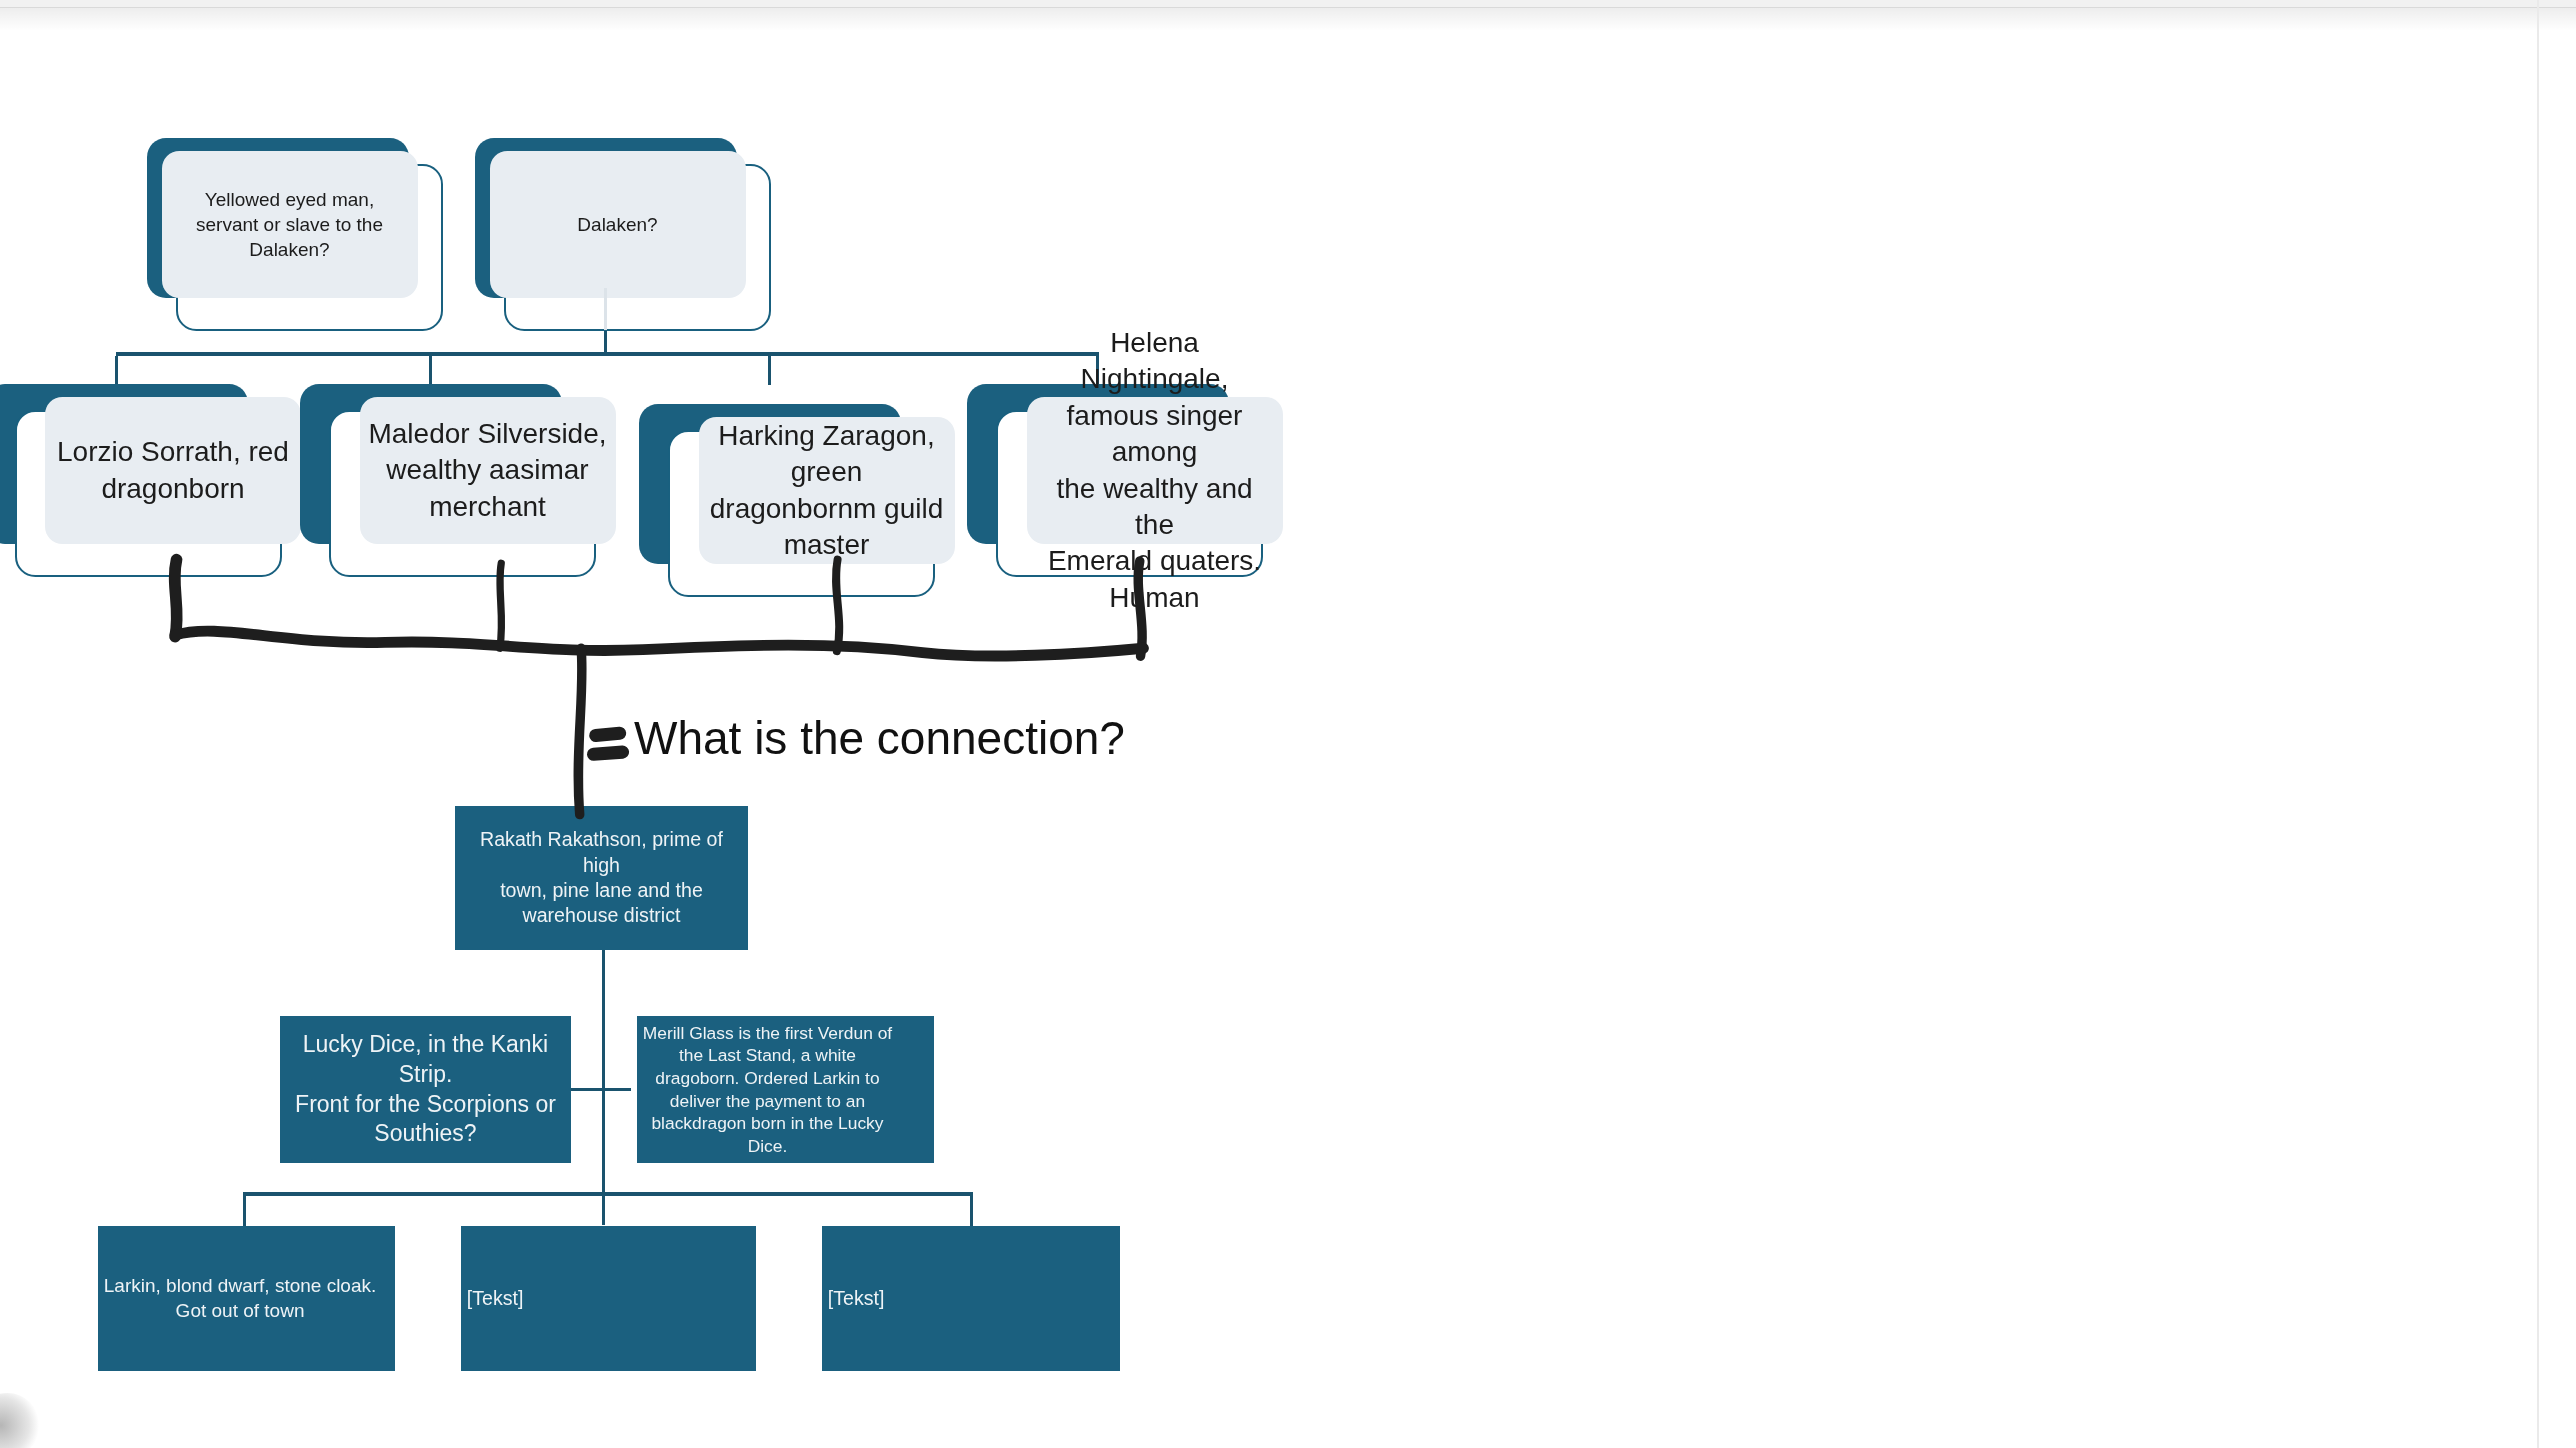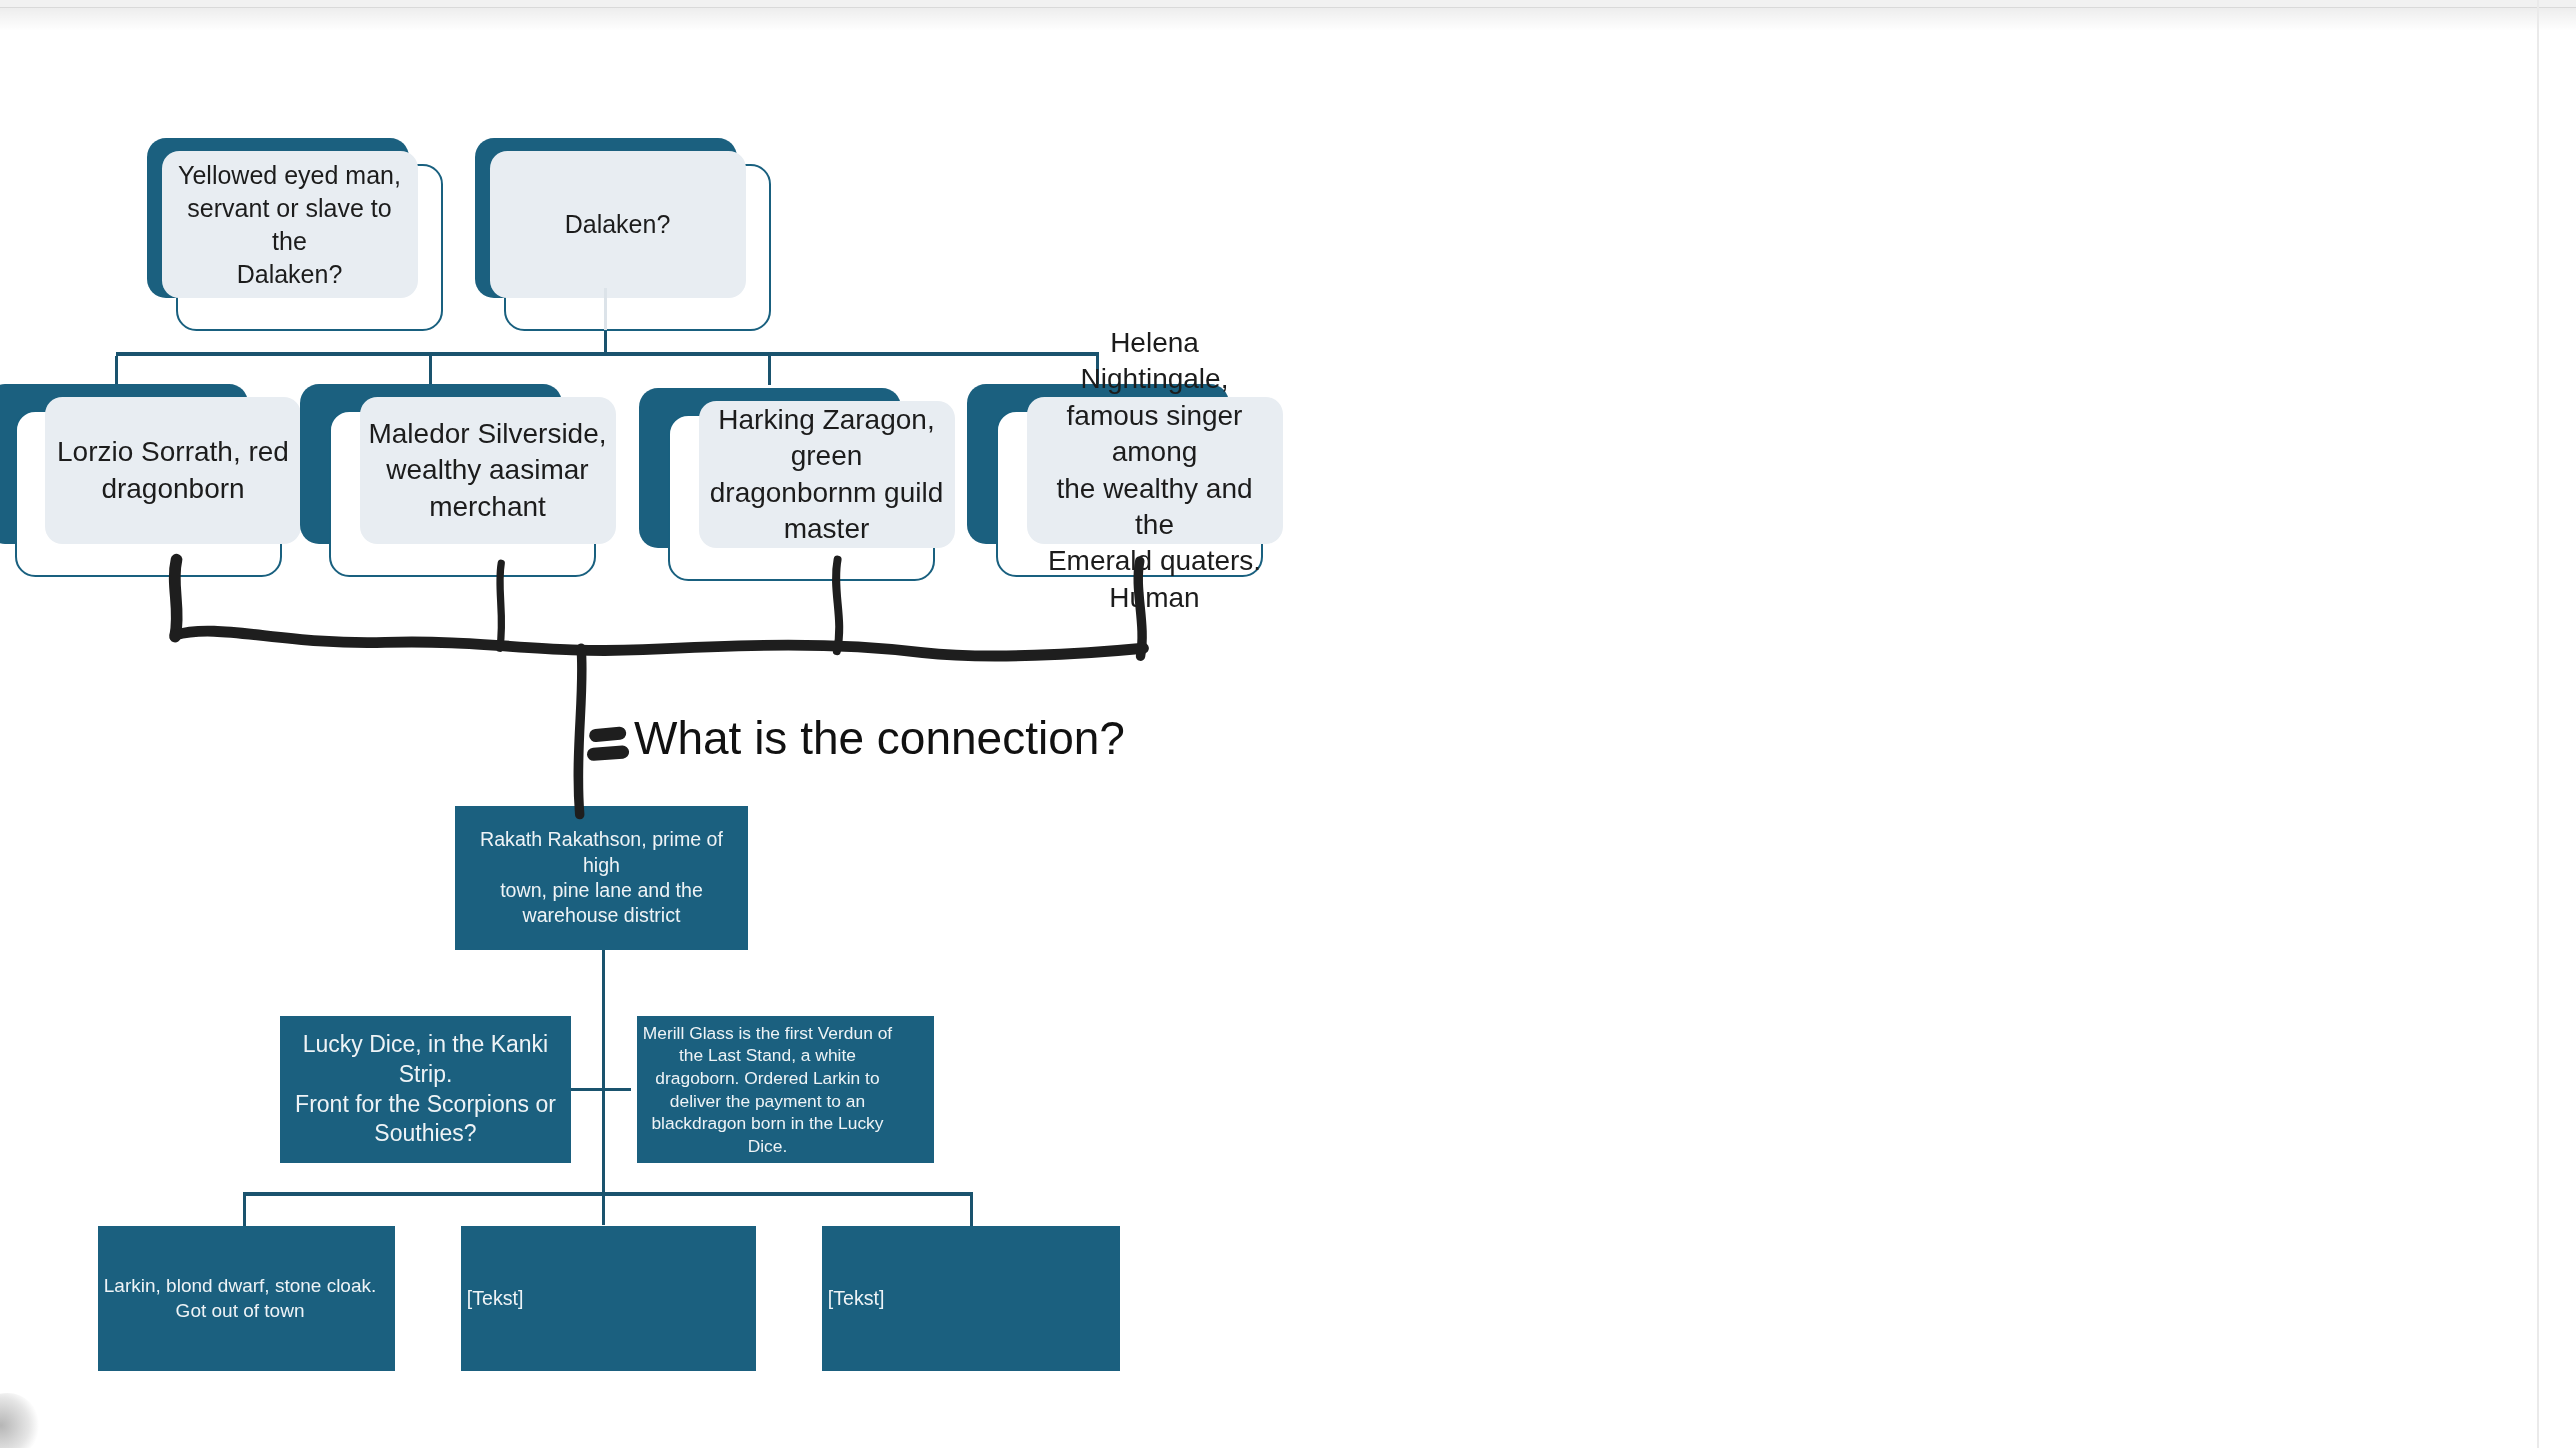--- a/index.html
+++ b/index.html
@@ -13,21 +13,21 @@
   .right-edge{position:absolute;left:2537px;top:0;width:1.5px;height:1449px;background:#eaeaea;z-index:0;}
   .corner-blob{position:absolute;left:-25px;top:1393px;width:65px;height:65px;border-radius:50%;
     background:radial-gradient(circle at 40% 50%,rgba(45,45,45,0.35) 0%,rgba(45,45,45,0.12) 55%,rgba(45,45,45,0) 75%);z-index:0;}
 
   
   .sanode{position:absolute;z-index:2;}
   .sa-shadow{position:absolute;left:0;top:0;width:262px;height:160px;background:#1B607F;border-radius:19px;}
   .sa-card{position:absolute;left:29px;top:26px;width:267px;height:167px;background:#ffffff;border:2.9px solid #19607F;border-radius:20.3px;box-sizing:border-box;}
   .sa-panel{position:absolute;left:14.5px;top:13px;width:256px;height:147px;background:#E8EDF2;border-radius:17.4px;
     display:flex;align-items:center;justify-content:center;text-align:center;
-    color:#1c1c1c;font-size:25px;line-height:1.32;white-space:pre-line;padding:0 8.7px;box-sizing:border-box;}
+    color:#1c1c1c;font-size:19px;line-height:1.32;white-space:pre-line;padding:0 8.7px;box-sizing:border-box;}
   .sa-panel.small{font-size:28px;line-height:1.30;margin-left:45px;}
 
   
   .conn{position:absolute;background:#1A536E;z-index:1;}
   .conn-ghost{position:absolute;background:#dce3e9;z-index:2;}
 
   
   .solid-box{position:absolute;background:#1B607F;color:#eef3f6;display:flex;align-items:center;justify-content:flex-start;
     text-align:center;white-space:pre-line;z-index:2;box-sizing:border-box;padding:0 5.8px;}
 
@@ -78,21 +78,21 @@
     <div class="sa-panel small">Lorzio Sorrath, red
 dragonborn</div>
   </div>
   <div class="sanode" style="left:300px;top:384px;width:296px;height:193px;">
     <div class="sa-shadow"></div>
     <div class="sa-card"></div>
     <div class="sa-panel small">Maledor Silverside,
 wealthy aasimar
 merchant</div>
   </div>
-  <div class="sanode" style="left:639px;top:388px;width:296px;height:193px;">
+  <div class="sanode" style="left:639px;top:404px;width:296px;height:193px;">
     <div class="sa-shadow"></div>
     <div class="sa-card"></div>
     <div class="sa-panel small">Harking Zaragon, green
 dragonbornm guild
 master</div>
   </div>
   <div class="sanode" style="left:967px;top:384px;width:296px;height:193px;">
     <div class="sa-shadow"></div>
     <div class="sa-card"></div>
     <div class="sa-panel small">Helena Nightingale,

